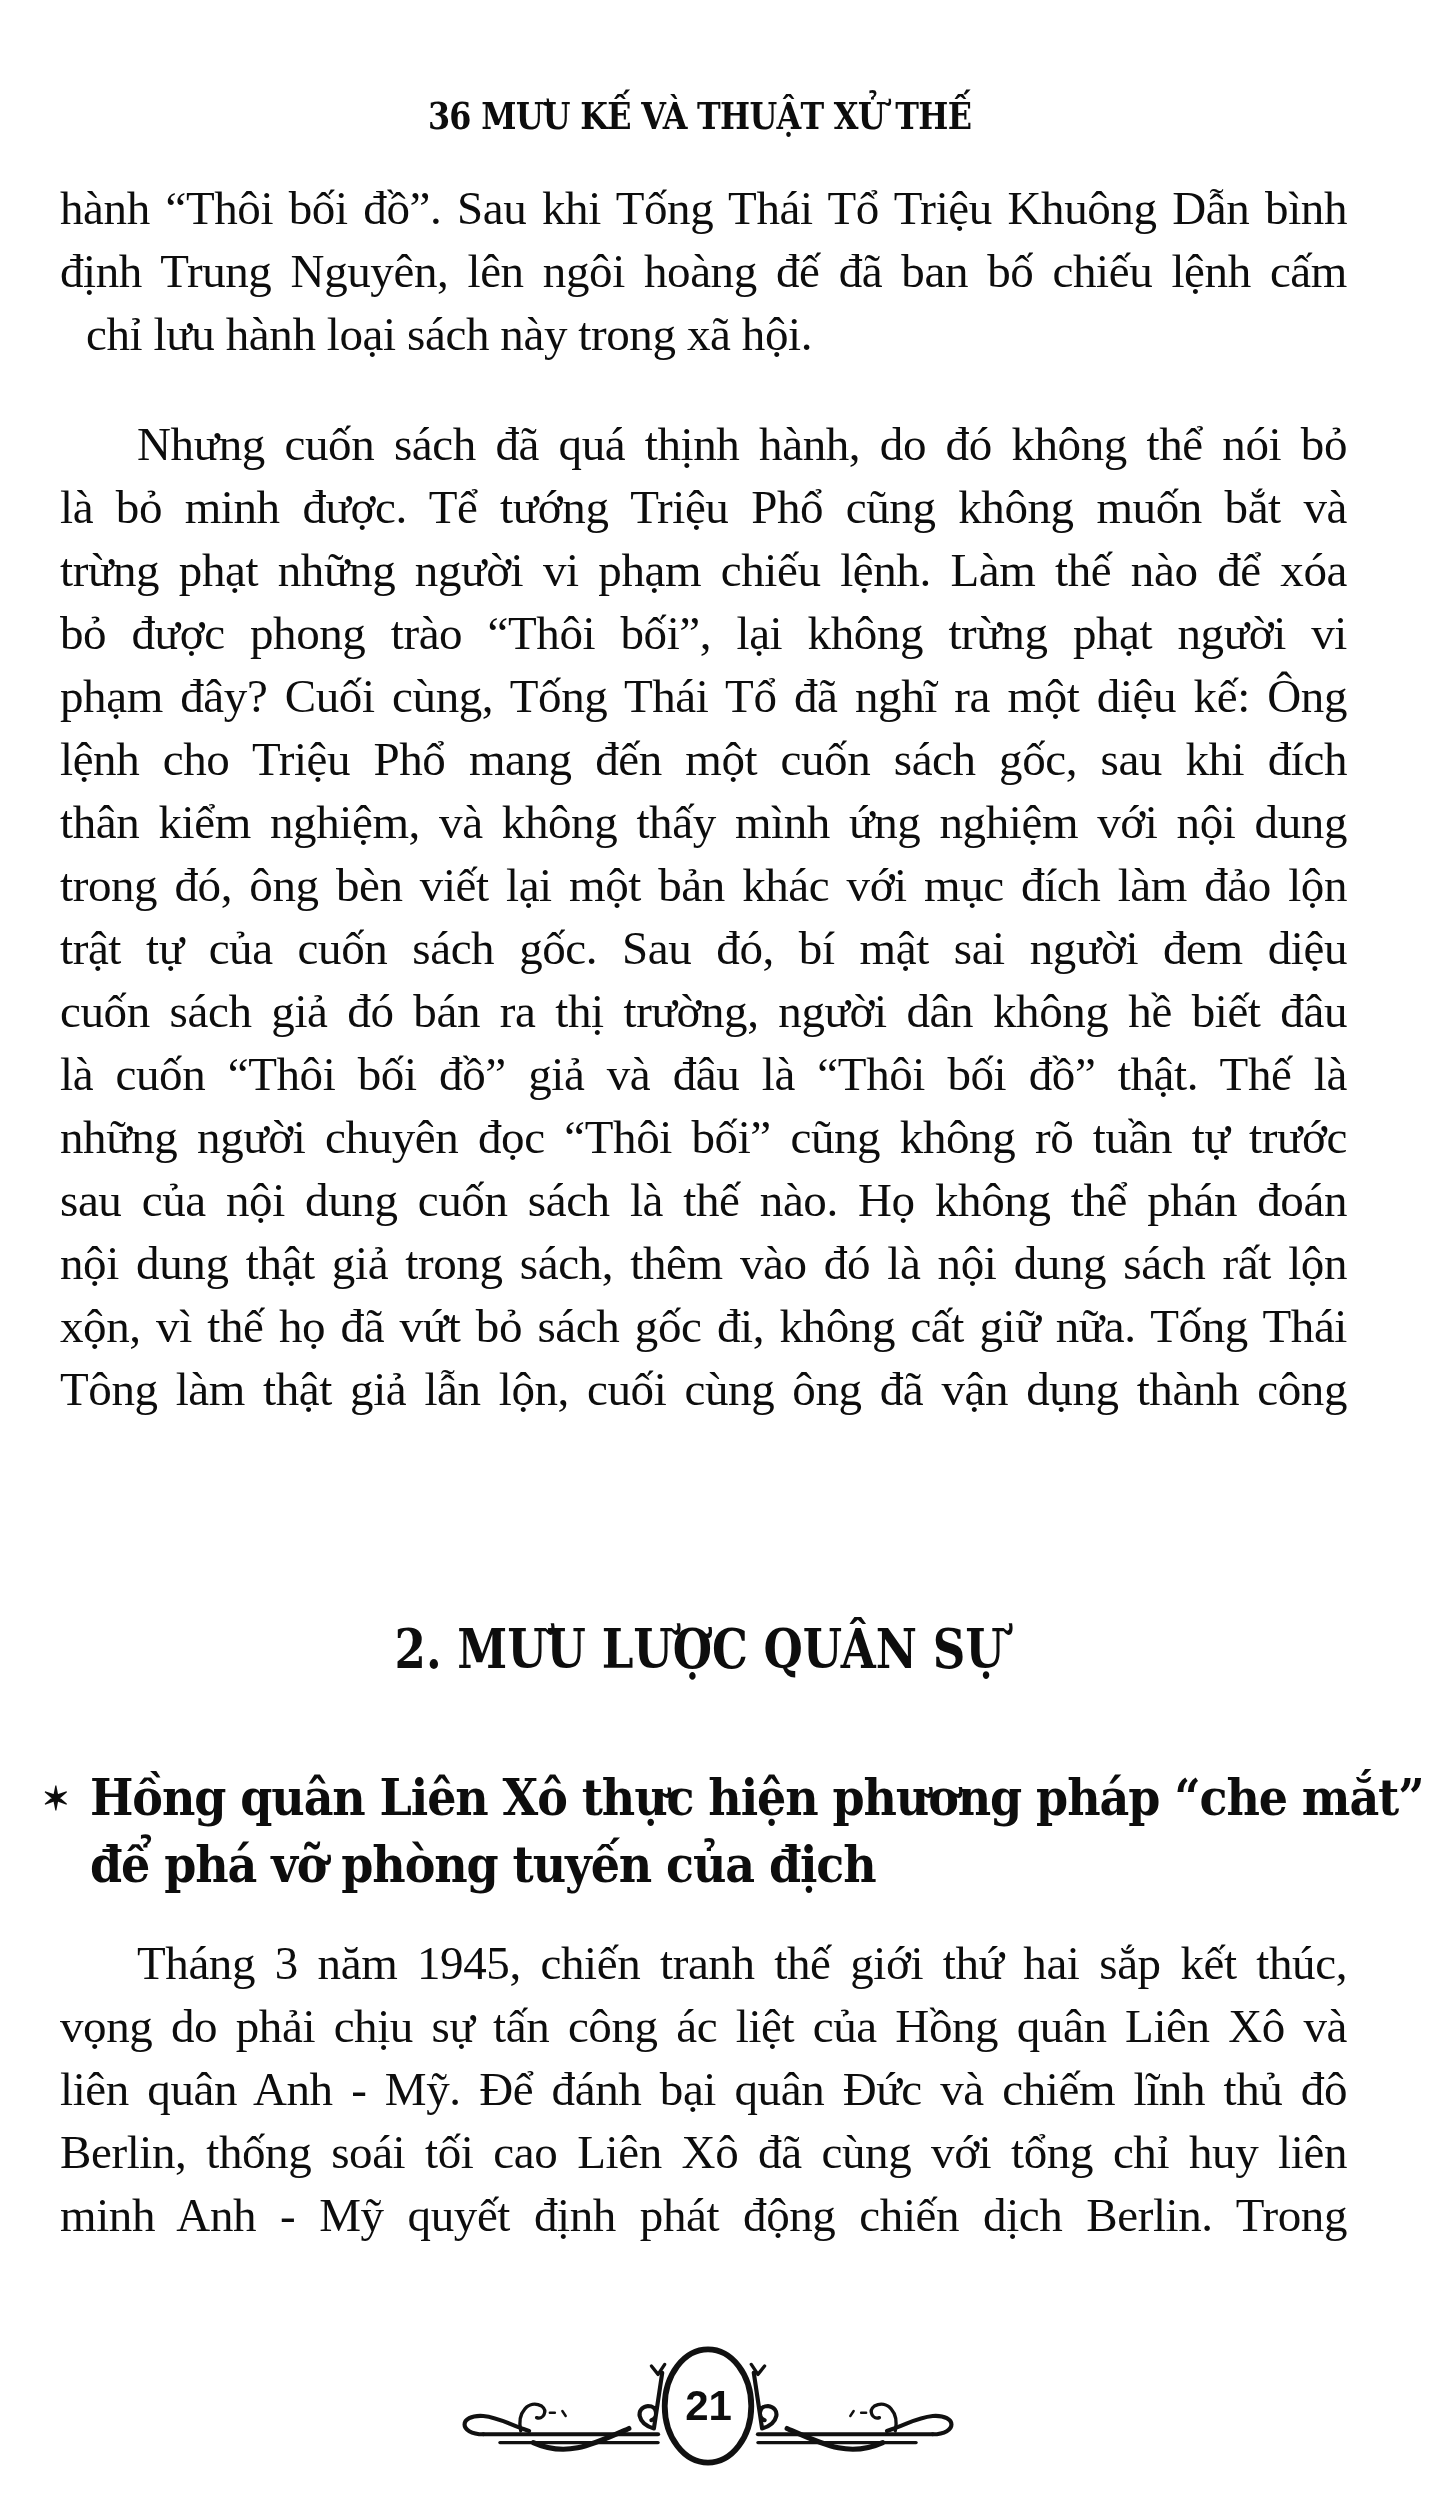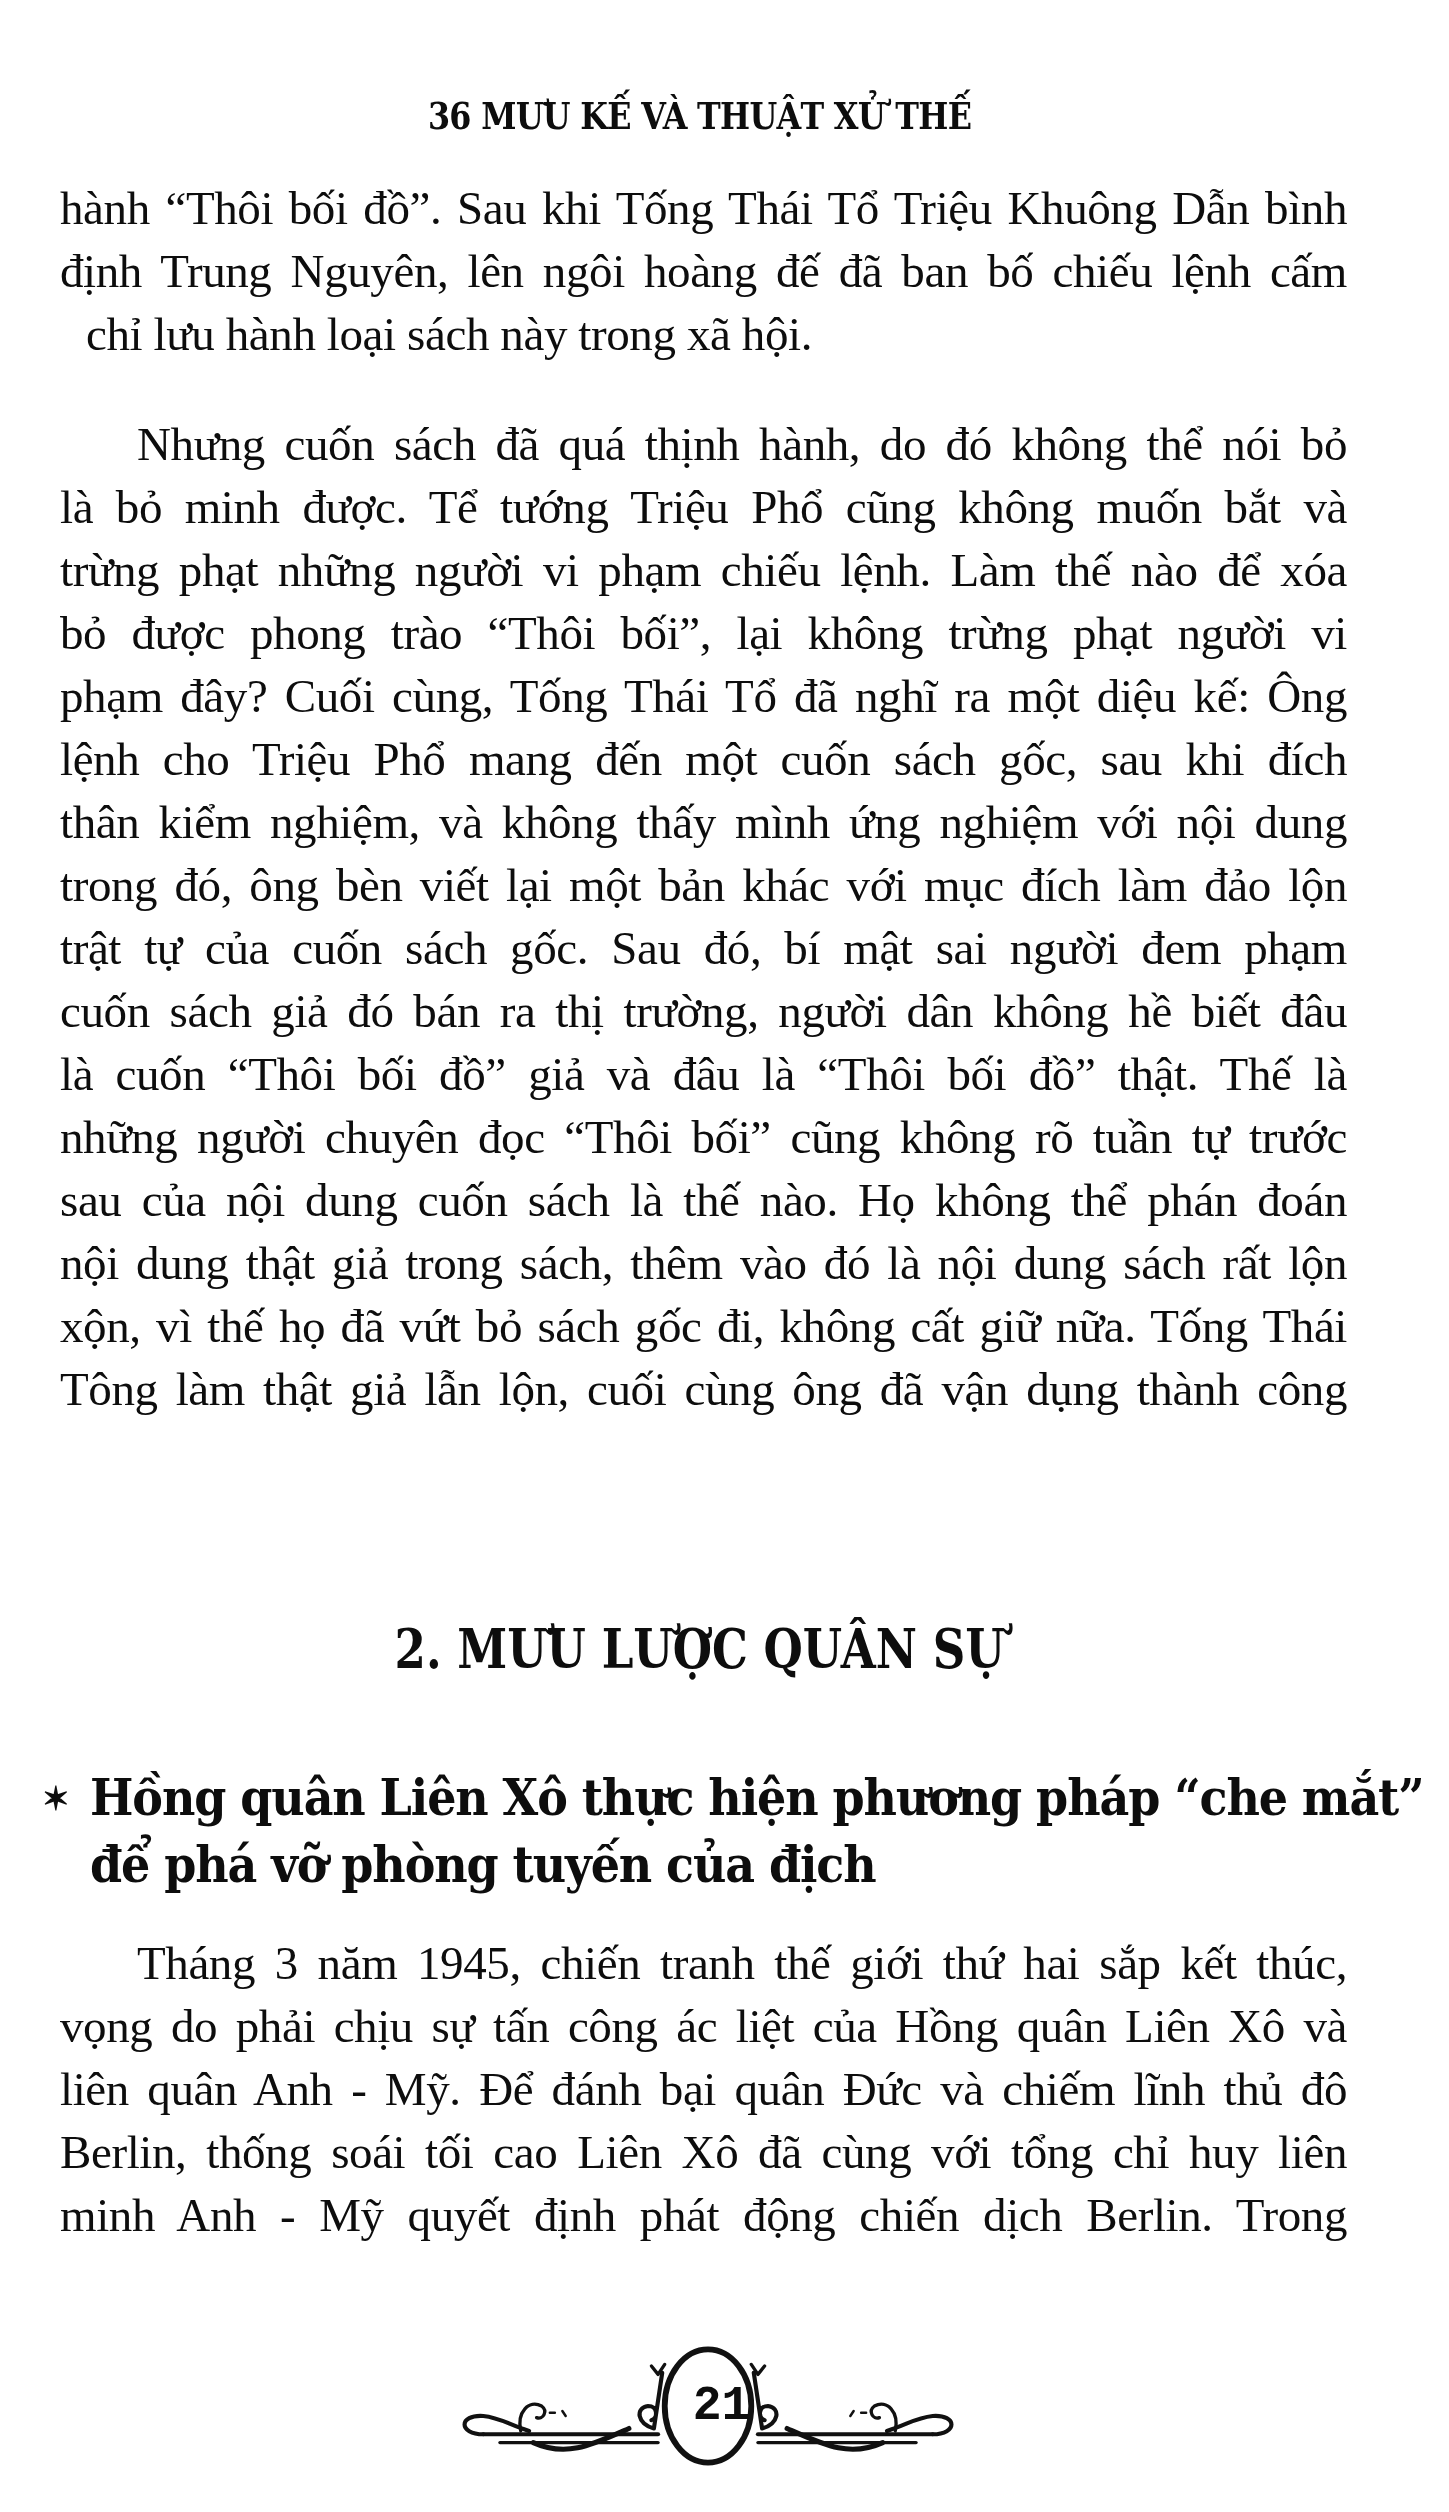--- a/index.html
+++ b/index.html
@@ -53,24 +53,24 @@
       font-size: 33px; line-height: 70px;
     }
     .subheading .sub-lines {
       position: absolute; left: 48px; top: 0; white-space: nowrap;
       transform: scaleX(0.92); transform-origin: 0 0;
     }
     .footer-ornament {
       position: absolute; left: 450px; top: 2341px; width: 516px; height: 125px;
     }
     .page-number {
-      position: absolute; left: 230px; top: 25px; width: 83px; height: 80px;
+      position: absolute; left: 217px; top: 25px; width: 83px; height: 80px;
       text-align: center;
-      font-family: Liberation Mono, monospace; font-weight: bold;
-      font-size: 48px; line-height: 80px;
+      font-family: Liberation Sans, sans-serif; font-weight: bold;
+      font-size: 42px; line-height: 80px;
     }
   </style>
 </head>
 <body>
 
 <div class="running-head">36 MƯU KẾ VÀ THUẬT XỬ THẾ</div>
 
 <div class="text-block para" id="p1">
   <span class="line">hành “Thôi bối đồ”. Sau khi Tống Thái Tổ Triệu Khuông Dẫn bình</span>
   <span class="line">định Trung Nguyên, lên ngôi hoàng đế đã ban bố chiếu lệnh cấm</span>
@@ -79,21 +79,21 @@
 
 <div class="text-block para" id="p2">
   <span class="line indent">Nhưng cuốn sách đã quá thịnh hành, do đó không thể nói bỏ</span>
   <span class="line">là bỏ minh được. Tể tướng Triệu Phổ cũng không muốn bắt và</span>
   <span class="line">trừng phạt những người vi phạm chiếu lệnh. Làm thế nào để xóa</span>
   <span class="line">bỏ được phong trào “Thôi bối”, lại không trừng phạt người vi</span>
   <span class="line">phạm đây? Cuối cùng, Tống Thái Tổ đã nghĩ ra một diệu kế: Ông</span>
   <span class="line">lệnh cho Triệu Phổ mang đến một cuốn sách gốc, sau khi đích</span>
   <span class="line">thân kiểm nghiệm, và không thấy mình ứng nghiệm với nội dung</span>
   <span class="line">trong đó, ông bèn viết lại một bản khác với mục đích làm đảo lộn</span>
-  <span class="line">trật tự của cuốn sách gốc. Sau đó, bí mật sai người đem phạm</span>
+  <span class="line">trật tự của cuốn sách gốc. Sau đó, bí mật sai người đem diệu</span>
   <span class="line">cuốn sách giả đó bán ra thị trường, người dân không hề biết đâu</span>
   <span class="line">là cuốn “Thôi bối đồ” giả và đâu là “Thôi bối đồ” thật. Thế là</span>
   <span class="line">những người chuyên đọc “Thôi bối” cũng không rõ tuần tự trước</span>
   <span class="line">sau của nội dung cuốn sách là thế nào. Họ không thể phán đoán</span>
   <span class="line">nội dung thật giả trong sách, thêm vào đó là nội dung sách rất lộn</span>
   <span class="line">xộn, vì thế họ đã vứt bỏ sách gốc đi, không cất giữ nữa. Tống Thái</span>
   <span class="line">Tông làm thật giả lẫn lộn, cuối cùng ông đã vận dụng thành công</span>
 </div>
 
 <div class="section-heading">2. MƯU LƯỢC QUÂN SỰ</div>

